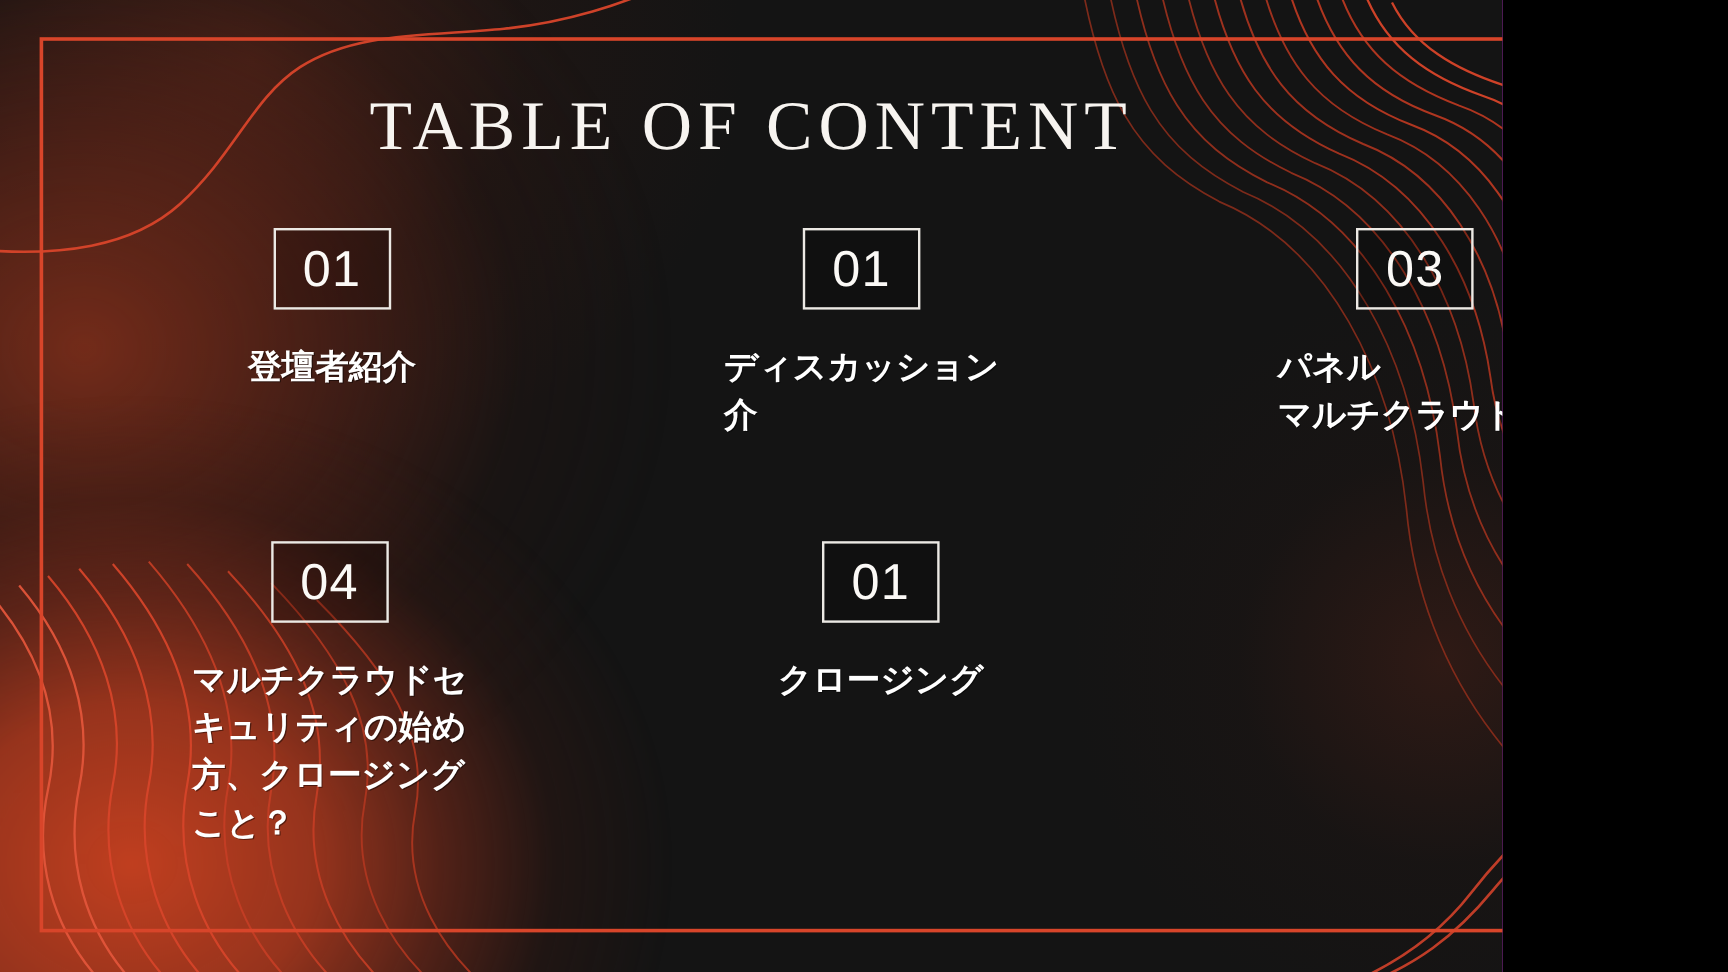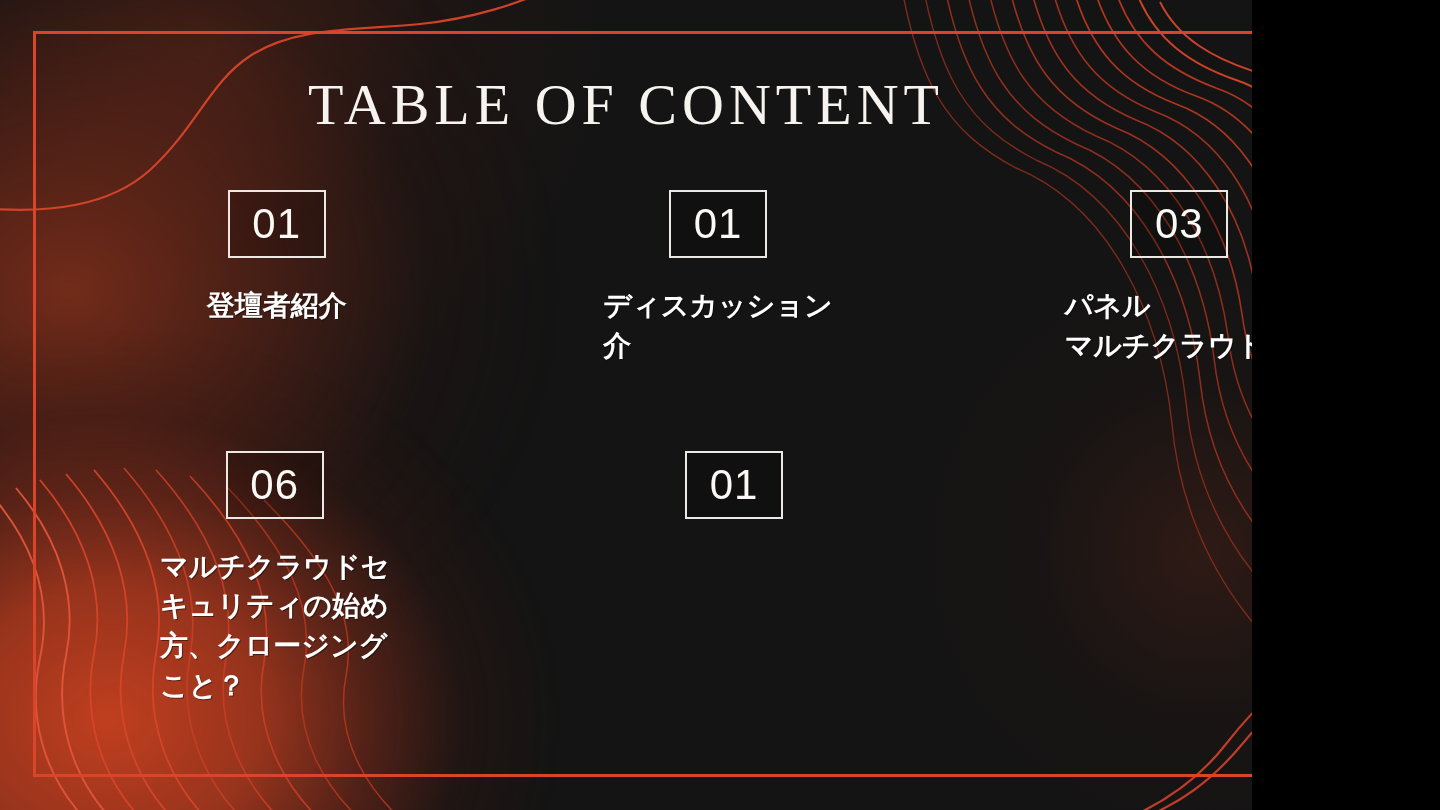--- a/index.html
+++ b/index.html
@@ -282,32 +282,33 @@
           <div class="item-label">パネル
 マルチクラウドセ</div>
         </div>
 
       </div>
 
       <div class="row row-2">
 
         <div class="cell cell-4">
           <div class="num-box">
-            <span>06</span>
+            <span>04</span>
           </div>
           <div class="item-label">マルチクラウドセ
 キュリティの始め
 方、クロージング
 こと？</div>
         </div>
 
 
         <div class="cell cell-6">
           <div class="num-box">
             <span>01</span>
           </div>
+          <div class="item-label">クロージング</div>
         </div>
 
       </div>
 
     </div>
   </div>
 </div>
 
 </body></html>

